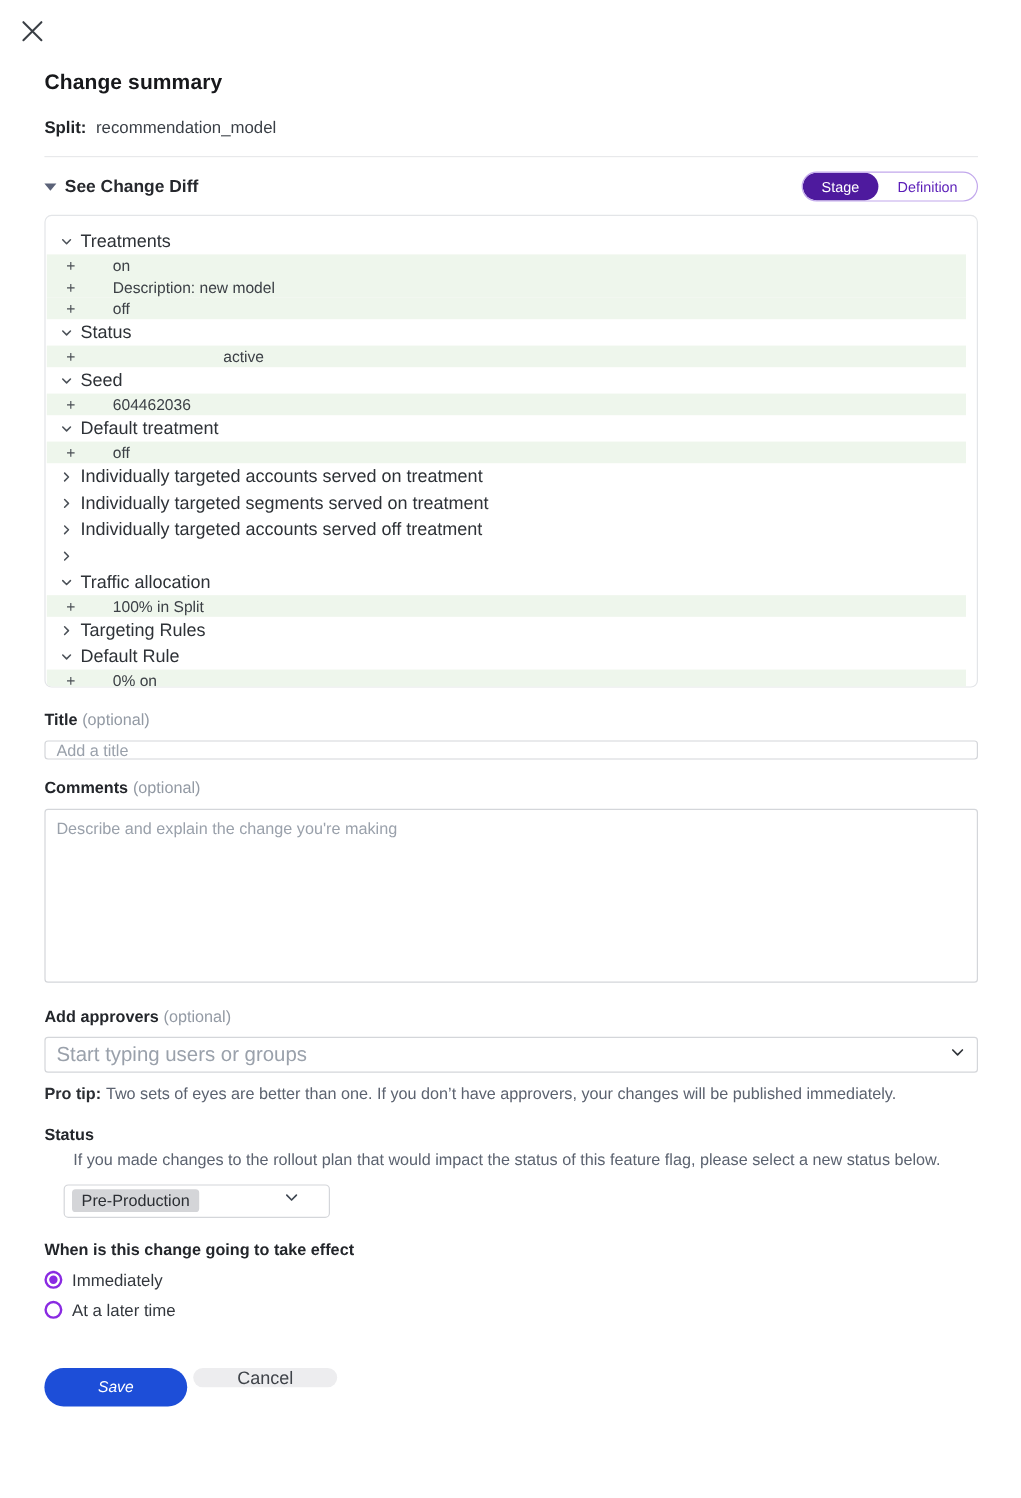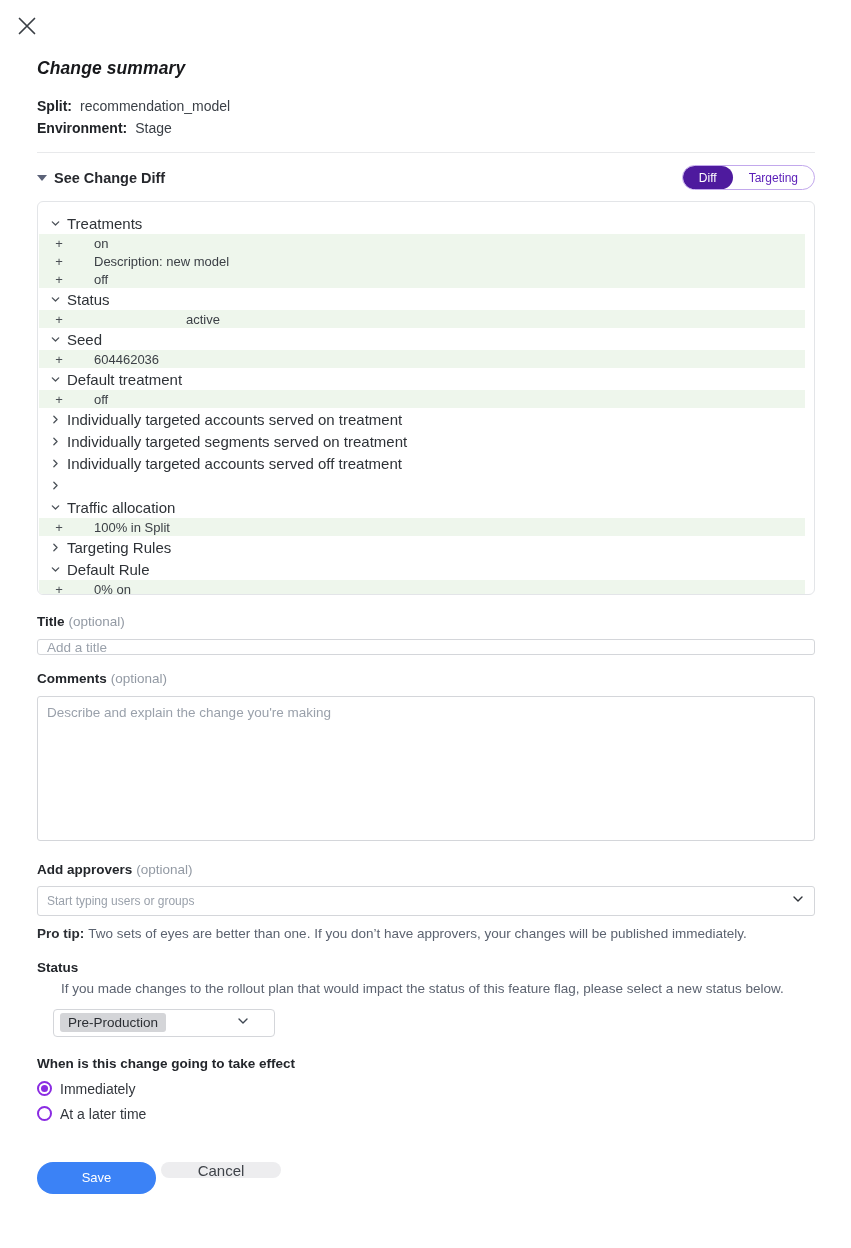--- a/index.html
+++ b/index.html
@@ -15,21 +15,20 @@
     position: absolute; top: 13px; left: 13px;
     width: 28px; height: 28px;
     background: none; border: none; cursor: pointer;
     display: flex; align-items: center; justify-content: center;
   }
   .content { padding: 0 36px 0 37px; }
   h1.page-title {
     margin-top: 58px;
     font-size: 17.5px; font-weight: bold; color: #17181b;
     letter-spacing: .1px;
-    font-style: italic;
   }
   .meta { margin-top: 16px; }
   .meta-row { font-size: 14px; line-height: 22px; color: #3a3f46; }
   .meta-label { font-weight: bold; color: #202327; margin-right: 8px; }
   .divider { margin-top: 13px; height: 1px; background: #e8e9eb; }
 
   
   .diff-header {
     margin-top: 12px; height: 25px;
     display: flex; align-items: center; justify-content: space-between;
@@ -92,21 +91,21 @@
     padding: 8px 9px; outline: none; display: block;
   }
   .lbl-approvers { margin-top: 21px; }
   .approver-select {
     margin-top: 9px; width: 100%; height: 30px;
     border: 1px solid #d4d6da; border-radius: 3px;
     display: flex; align-items: center; padding: 0 9px; cursor: pointer;
   }
   .approver-input {
     flex: 1; border: none; outline: none; font-family: inherit;
-    font-size: 12px; color: #2b2e33; background: transparent;
+    font-size: 17px; color: #2b2e33; background: transparent;
   }
   .pro-tip { margin-top: 9px; font-size: 13.5px; line-height: 17px; color: #5c6370; }
   .pro-tip .tip-label { font-weight: bold; color: #2b2e33; margin-right: 4px; }
 
   .status-heading { margin-top: 18px; font-size: 13.5px; font-weight: bold; color: #23262b; }
   .status-desc { margin-top: 6px; font-size: 13.5px; line-height: 16.5px; color: #5c6370; margin-left: 24px; }
   .status-select {
     margin-top: 11px; width: 222px; height: 28px;
     border: 1px solid #d4d6da; border-radius: 4px; background: #fff;
     display: flex; align-items: center; justify-content: space-between;
@@ -126,22 +125,22 @@
   }
   .radio-circle.checked::after {
     content: ""; position: absolute; left: 2px; top: 2px;
     width: 7px; height: 7px; border-radius: 50%; background: #8a2be2;
   }
   .radio-label { font-size: 14px; color: #33373d; }
 
   .actions { margin-top: 40px; display: flex; gap: 5px; }
   .btn-save {
     width: 119px; height: 32px; border: none; border-radius: 16px;
-    background: #3b82f6; color: #ffffff; font-family: inherit;
-    font-size: 13px; cursor: pointer;
+    background: #1d4ed8; color: #ffffff; font-family: inherit;
+    font-size: 13px; cursor: pointer; font-style: italic;
   }
   .btn-cancel {
     width: 120px; height: 16px; border: none; border-radius: 16px;
     background: #ededef; color: #3f4349; font-family: inherit;
     font-size: 15px; cursor: pointer;
   }
 </style>
 </head>
 <body>
 
@@ -155,35 +154,32 @@
     </span>
   </button>
 
   <div class="content">
     <h1 class="page-title">Change summary</h1>
 
     <div class="meta">
       <div class="meta-row">
         <span class="meta-label">Split:</span><span class="meta-value">recommendation_model</span>
       </div>
-      <div class="meta-row">
-        <span class="meta-label">Environment:</span><span class="meta-value">Stage</span>
-      </div>
     </div>
 
     <div class="divider"></div>
 
     <div class="diff-header">
       <div class="diff-title-wrap">
         <span class="caret-down"></span>
         <span class="diff-title">See Change Diff</span>
       </div>
       <div class="view-toggle">
-          <button class="seg selected">Diff</button>
-          <button class="seg">Targeting</button>
+          <button class="seg selected">Stage</button>
+          <button class="seg">Definition</button>
         </div>
     </div>
 
     <div class="diff-panel">
       <div>
           <div class="diff-row section">
             <span class="chev down">
               <svg width="11" height="11" viewBox="0 0 12 12">
                 <path d="M2.5 4.2l3.5 3.5 3.5-3.5" fill="none" stroke="#4b5158" stroke-width="1.4" stroke-linecap="round" stroke-linejoin="round"></path>
               </svg>

